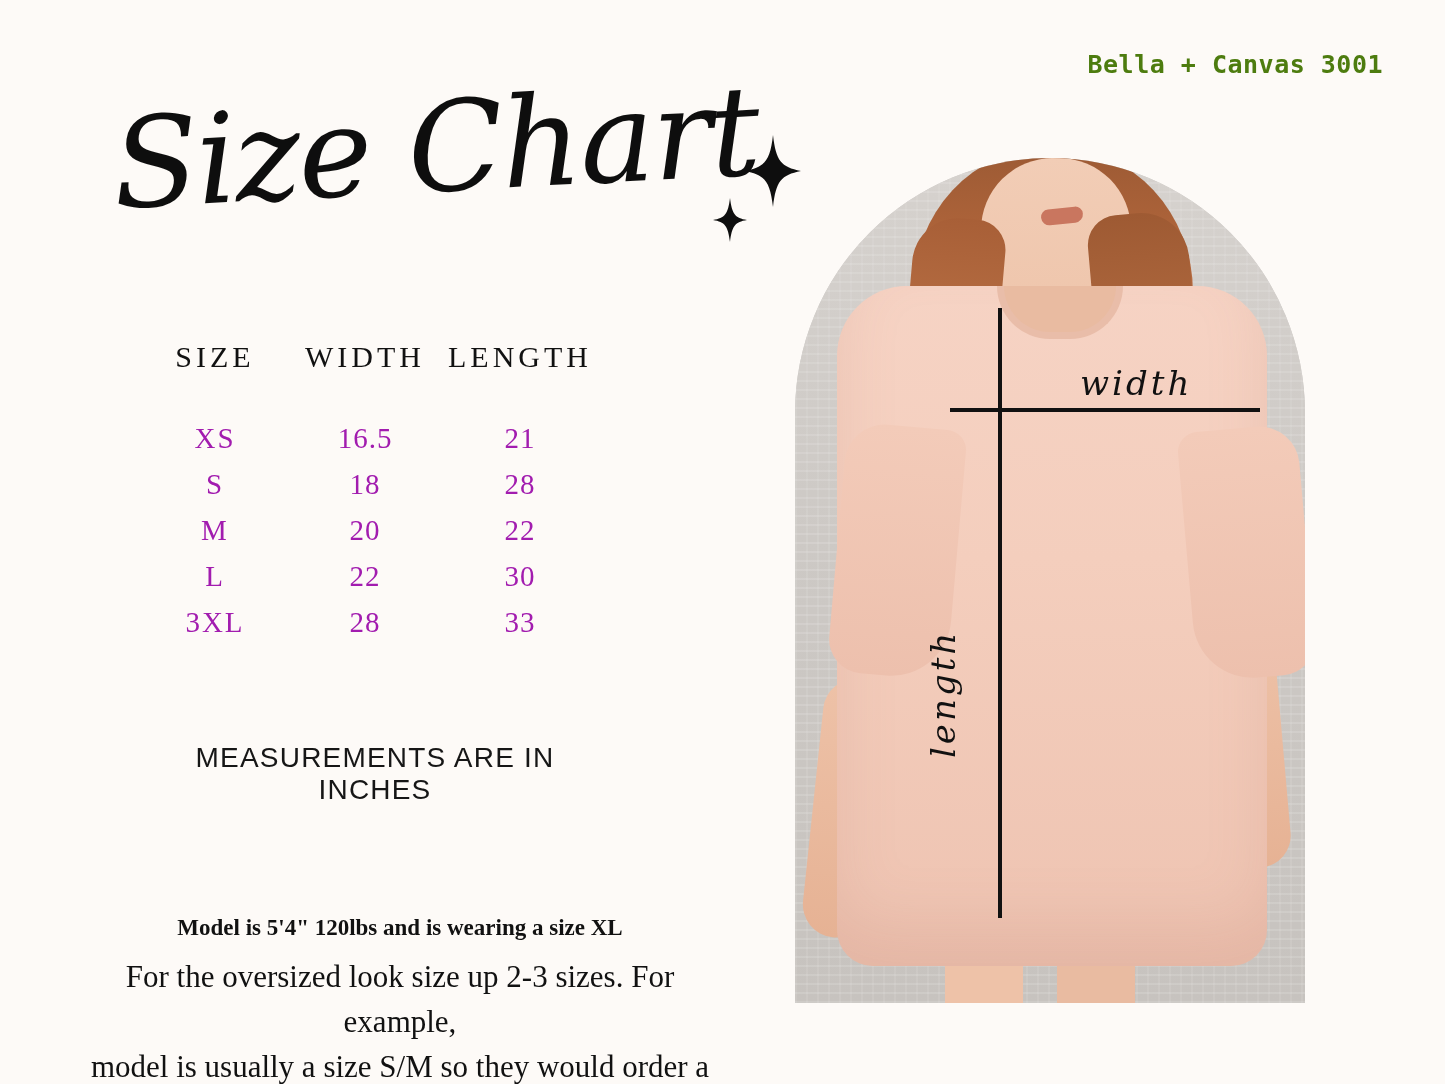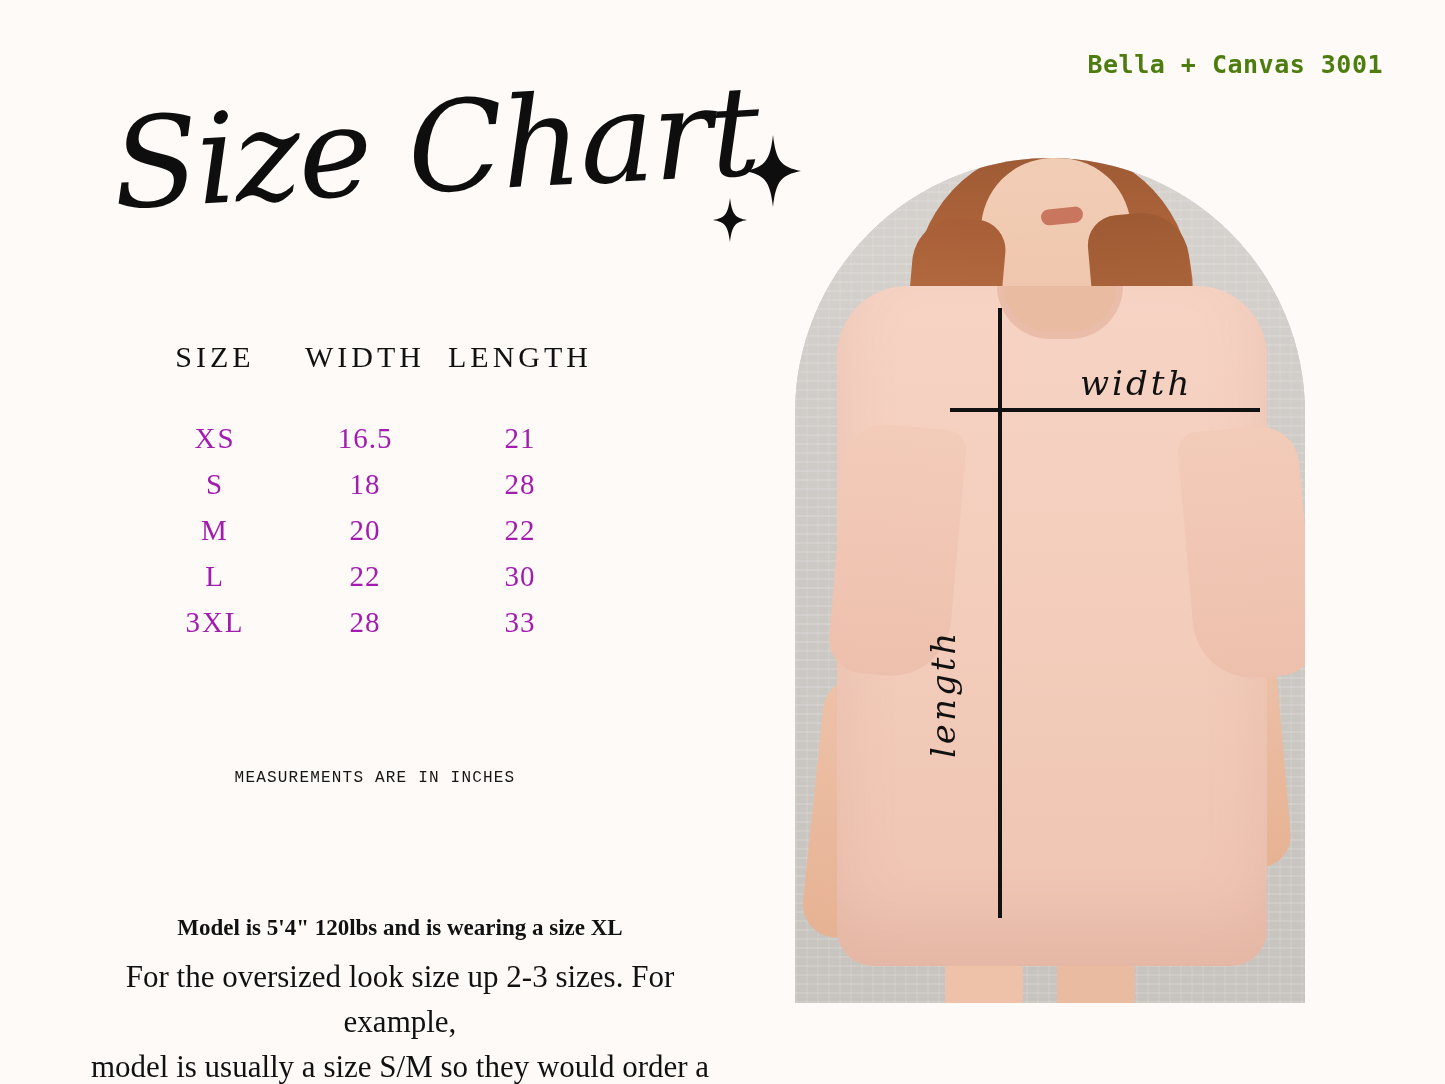--- a/index.html
+++ b/index.html
@@ -99,25 +99,25 @@
     font-family: "Liberation Serif", serif;
     font-size: 29px;
     color: #a21caf;
     letter-spacing: 2px;
   }
   .table-row .c.num { letter-spacing: 1px; }
 
   .measure-note {
     position: absolute;
     left: 140px;
-    top: 769px;
+    top: 742px;
     width: 470px;
     text-align: center;
-    font-family: Liberation Mono, monospace;
-    font-size: 16px;
+    font-family: Liberation Sans, sans-serif;
+    font-size: 28px;
     letter-spacing: 1.2px;
     color: #161616;
   }
 
   
   .note {
     position: absolute;
     left: 80px;
     top: 915px;
     width: 640px;

